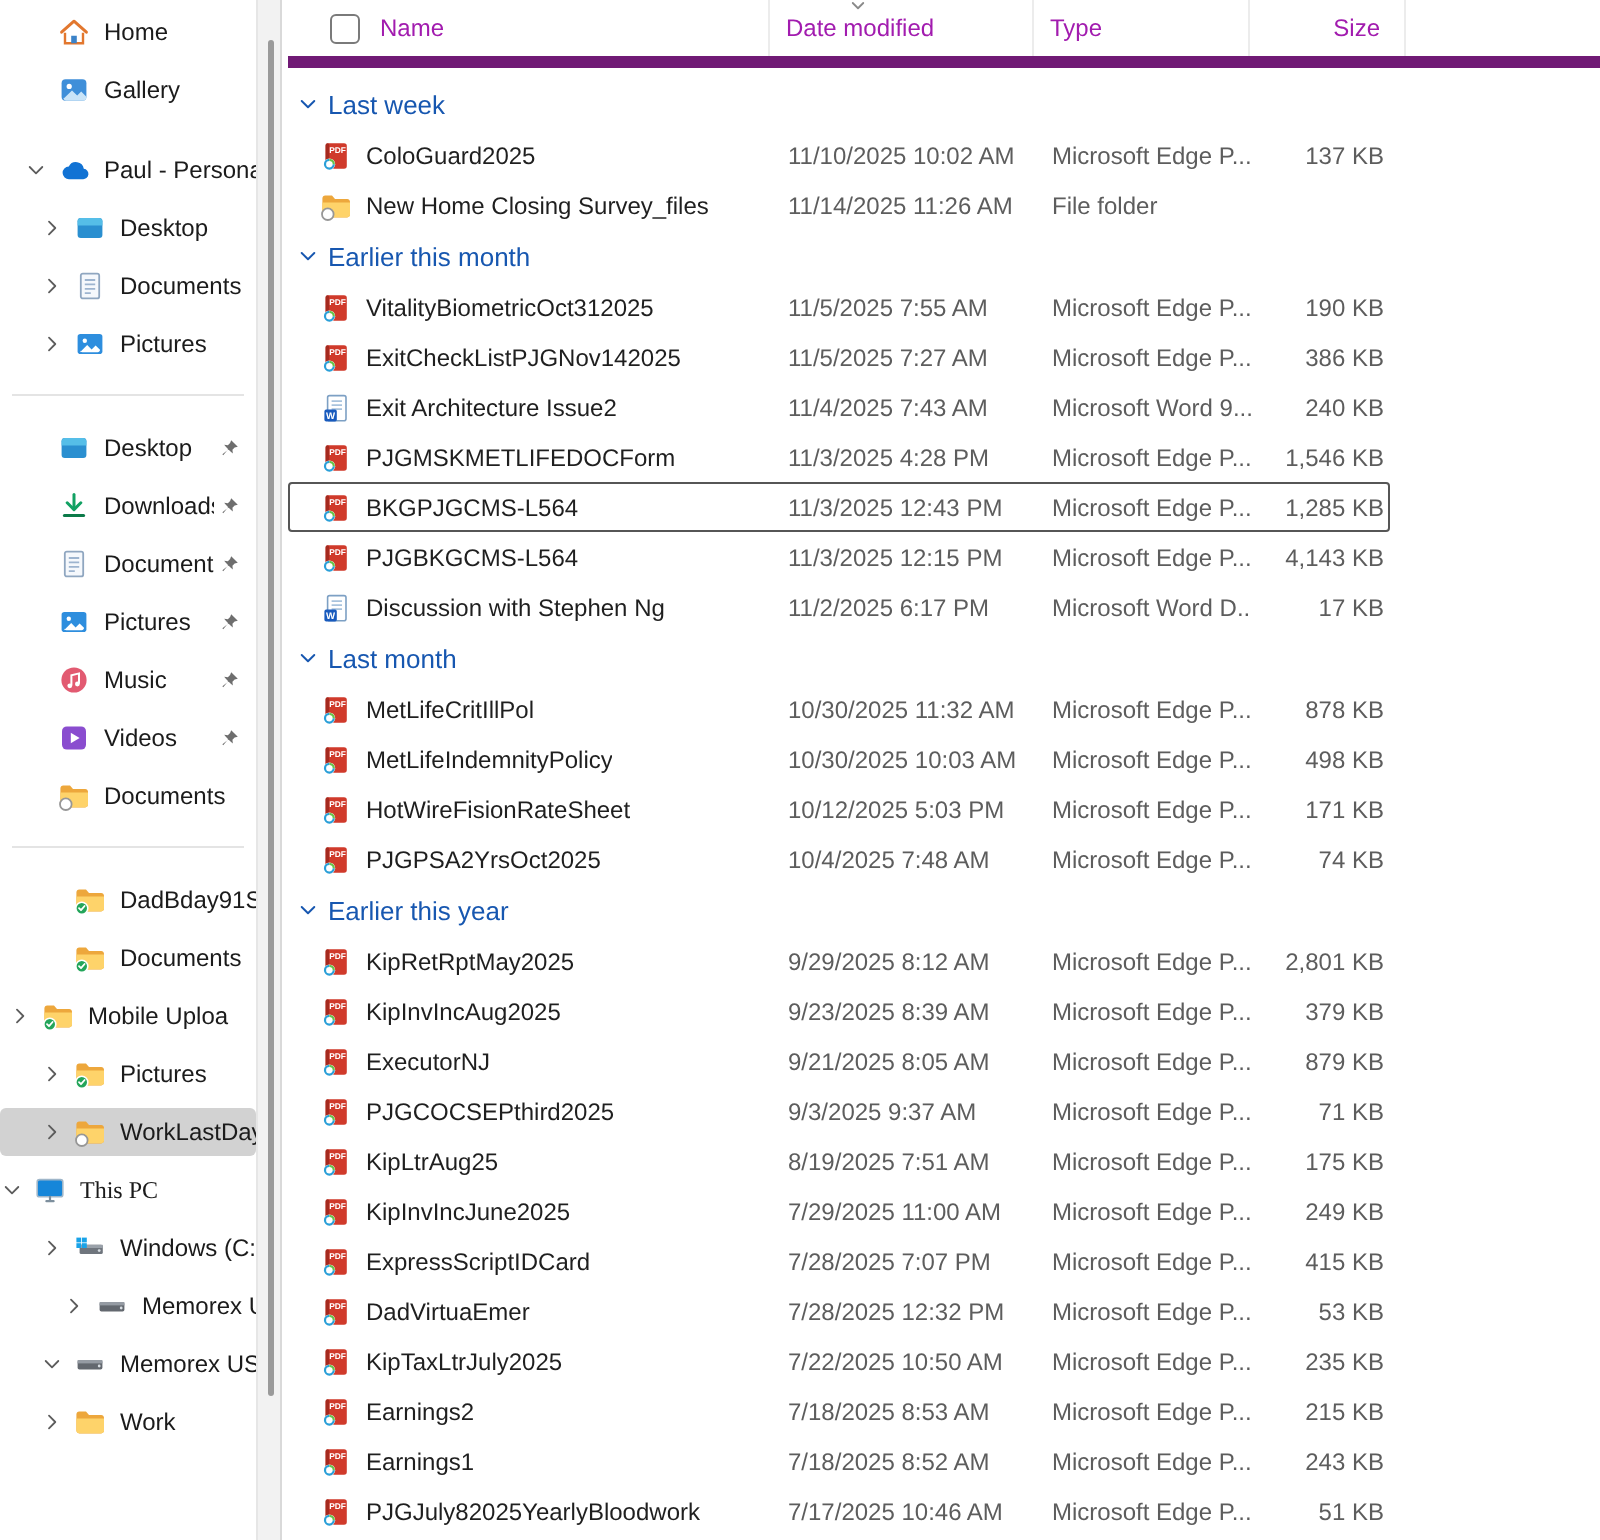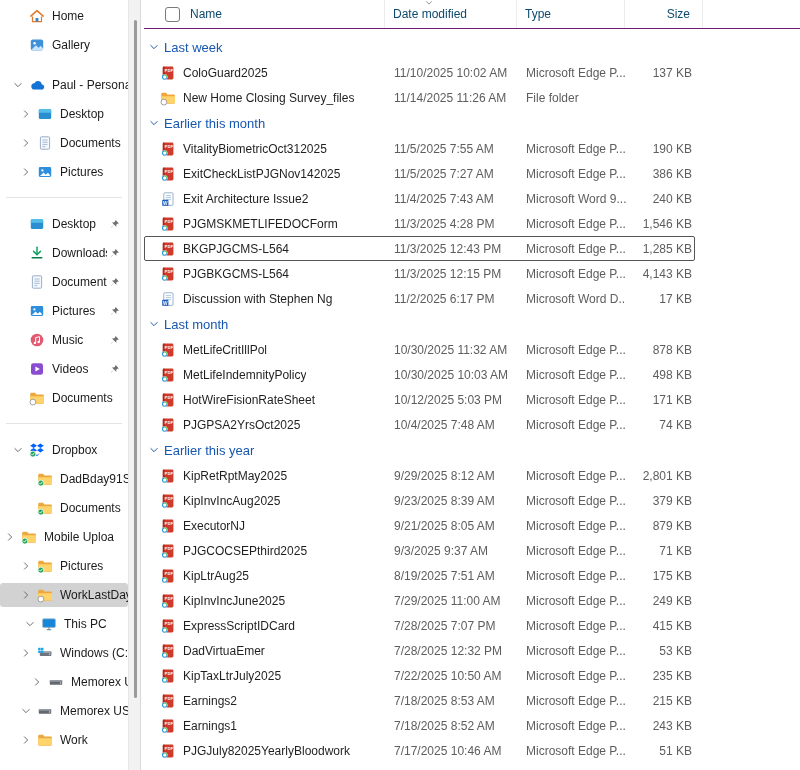--- a/index.html
+++ b/index.html
@@ -17,22 +17,22 @@
   .pin{width:12px;flex:none;margin:0 7px 0 2px;display:flex}
   .pin svg{width:11px;height:11px}
   .side-sep{height:1px;background:#e4e4e4;margin:13px 6px 14px 6px}
   .side-space{height:11px}
   
   .scrollstrip{width:13px;flex:none;background:#f2f2f2;position:relative;
                border-left:1px solid #e6e6e6;border-right:1px solid #d9d9d9;box-sizing:border-box}
   .scrollthumb{position:absolute;left:5px;top:20px;bottom:72px;width:3px;background:#9a9a9a;border-radius:2px}
   
   main{flex:1;min-width:0;overflow:hidden}
-  .hdr{height:28px;display:flex;border-bottom:1px solid #701a75;
-       margin-left:3px;padding-left:8px;color:#0c4a6e;position:relative}
+  .hdr{height:28px;display:flex;border-bottom:6px solid #701a75;
+       margin-left:3px;padding-left:8px;color:#a21caf;position:relative}
   .hc{height:100%;display:flex;align-items:center;border-right:1px solid #ececec;box-sizing:border-box;cursor:default}
   .hc-name{width:233px;padding-left:13px}
   .hc-date{width:132px;padding-left:8px;position:relative}
   .hc-type{width:108px;padding-left:8px}
   .hc-size{width:78px;justify-content:flex-end;padding-right:12px}
   .checkbox{width:13px;height:13px;border:1px solid #7a7a7a;border-radius:3px;background:#fff;margin-right:10px;flex:none}
   .sortchev{position:absolute;top:-2px;left:38px;line-height:0}
   .sortchev svg{width:12px;height:10px}
   #groups{margin-top:5px}
   .group-header{height:26px;display:flex;align-items:center;padding-left:7px;color:#1757b0;cursor:default}
@@ -234,35 +234,20 @@
         <span class="sicon">
           <svg viewBox="0 0 16 16">
             <path d="M1.2 4.2c0-.8.6-1.4 1.4-1.4h3.4l1.5 1.7h6.1c.8 0 1.4.6 1.4 1.4v6.4c0 .8-.6 1.4-1.4 1.4H2.6c-.8 0-1.4-.6-1.4-1.4z" fill="#eda73c"></path>
             <path d="M1.2 6.3h13.8v5.9c0 .8-.6 1.4-1.4 1.4H2.6c-.8 0-1.4-.6-1.4-1.4z" fill="#fed36a"></path>
             <circle cx="3.9" cy="12.1" r="2.9" fill="#fff" stroke="#979797" stroke-width="0.9"></circle>
           </svg>
         </span>
         <span class="slabel">Documents</span>
       </div>
       <div class="side-sep"></div>
-      <div class="side-item" style="padding-left: 12px;">
-        <span class="chev">
-          <svg viewBox="0 0 16 16">
-            <path d="M3.8 6 8 10.2 12.2 6" fill="none" stroke="#5c5c5c" stroke-width="1.2" stroke-linecap="round" stroke-linejoin="round"></path>
-          </svg>
-        </span>
-        <span class="sicon">
-          <svg viewBox="0 0 16 16">
-            <path d="M4.6 1.6 8 3.8 4.6 6 1.2 3.8zM11.4 1.6l3.4 2.2L11.4 6 8 3.8zM4.6 6 8 8.2 4.6 10.4 1.2 8.2zM11.4 6l3.4 2.2-3.4 2.2L8 8.2zM5 10.9l3 2 3-2-3 3.4z" fill="#0062ff"></path>
-            <circle cx="3.9" cy="12.1" r="3" fill="#23a55a" stroke="#fff" stroke-width="0.8"></circle>
-            <path d="M2.5 12.1l1 1 1.8-2.1" stroke="#fff" stroke-width="0.9" fill="none" stroke-linecap="round" stroke-linejoin="round"></path>
-          </svg>
-        </span>
-        <span class="slabel">Dropbox</span>
-      </div>
       <div class="side-item" style="padding-left: 20px;">
         <span class="chev"></span>
         <span class="sicon">
           <svg viewBox="0 0 16 16">
             <path d="M1.2 4.2c0-.8.6-1.4 1.4-1.4h3.4l1.5 1.7h6.1c.8 0 1.4.6 1.4 1.4v6.4c0 .8-.6 1.4-1.4 1.4H2.6c-.8 0-1.4-.6-1.4-1.4z" fill="#eda73c"></path>
             <path d="M1.2 6.3h13.8v5.9c0 .8-.6 1.4-1.4 1.4H2.6c-.8 0-1.4-.6-1.4-1.4z" fill="#fed36a"></path>
             <circle cx="3.9" cy="12.1" r="3" fill="#23a55a" stroke="#fff" stroke-width="0.8"></circle>
             <path d="M2.5 12.1l1 1 1.8-2.1" stroke="#fff" stroke-width="0.9" fill="none" stroke-linecap="round" stroke-linejoin="round"></path>
           </svg>
         </span>
@@ -320,21 +305,21 @@
         </span>
         <span class="sicon">
           <svg viewBox="0 0 16 16">
             <path d="M1.2 4.2c0-.8.6-1.4 1.4-1.4h3.4l1.5 1.7h6.1c.8 0 1.4.6 1.4 1.4v6.4c0 .8-.6 1.4-1.4 1.4H2.6c-.8 0-1.4-.6-1.4-1.4z" fill="#eda73c"></path>
             <path d="M1.2 6.3h13.8v5.9c0 .8-.6 1.4-1.4 1.4H2.6c-.8 0-1.4-.6-1.4-1.4z" fill="#fed36a"></path>
             <circle cx="3.9" cy="12.1" r="2.9" fill="#fff" stroke="#979797" stroke-width="0.9"></circle>
           </svg>
         </span>
         <span class="slabel">WorkLastDay</span>
       </div>
-      <div class="side-item" style="padding-left: 24px;">
+      <div class="side-item" style="padding-left: 0; font-family: Liberation Serif, serif;">
         <span class="chev">
           <svg viewBox="0 0 16 16">
             <path d="M3.8 6 8 10.2 12.2 6" fill="none" stroke="#5c5c5c" stroke-width="1.2" stroke-linecap="round" stroke-linejoin="round"></path>
           </svg>
         </span>
         <span class="sicon">
           <svg viewBox="0 0 16 16">
             <rect x="1.6" y="2.8" width="12.8" height="8.6" rx="1.2" fill="#1686d9" stroke="#9fb6c9" stroke-width="0.8"></rect>
             <path d="M6.2 13.6h3.6M8 11.4v2.2" stroke="#7d8f9d" stroke-width="1.1" stroke-linecap="round"></path>
           </svg>

